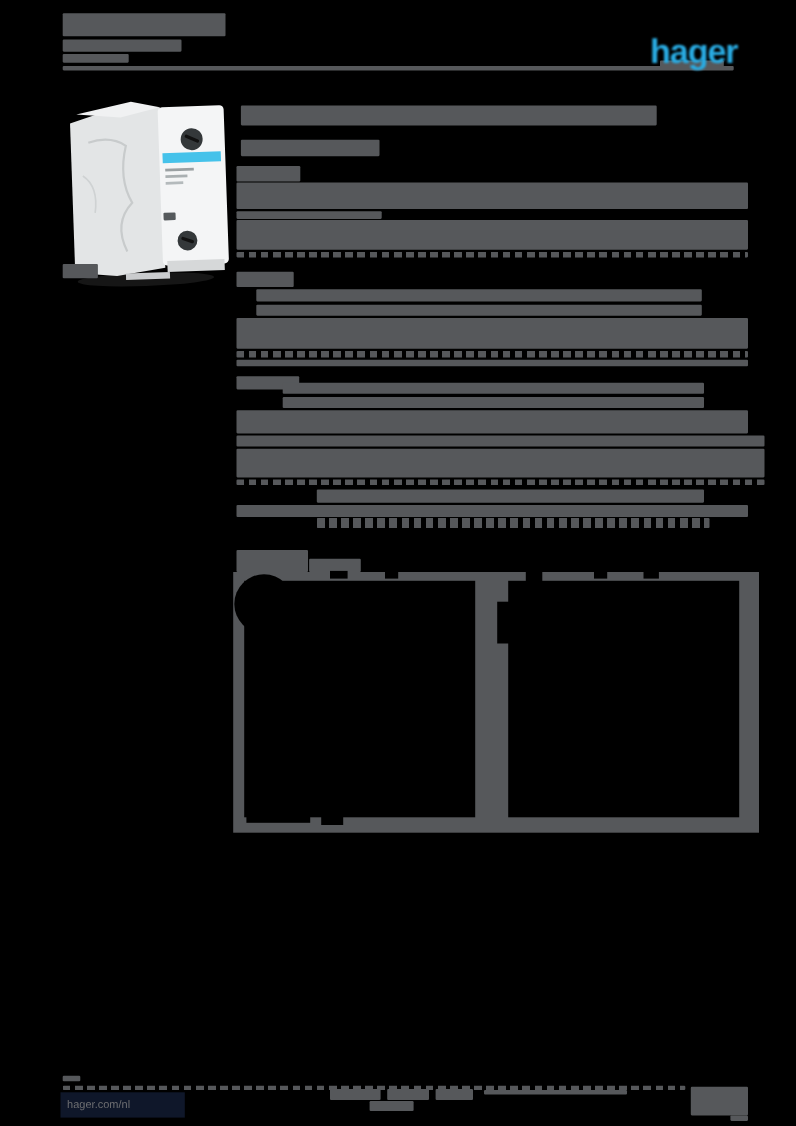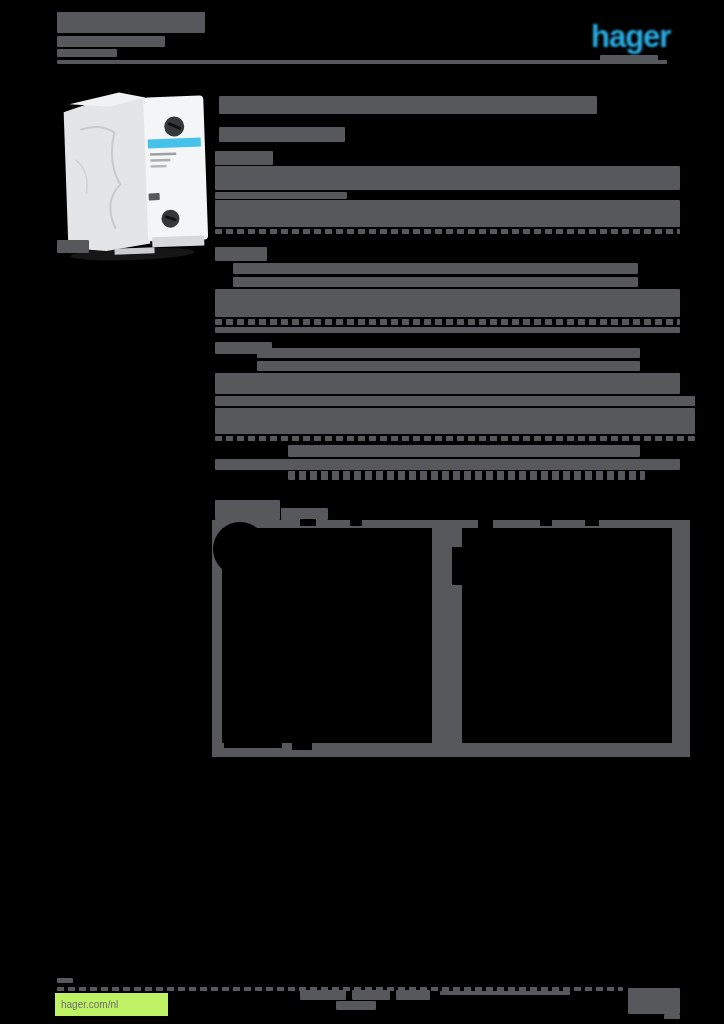--- a/index.html
+++ b/index.html
@@ -2,24 +2,24 @@
 <html><head>
 <meta charset="utf-8">
 <style>
   :root{ --bar:#56585b; }
   html,body{margin:0;padding:0;background:#000;}
   #page{position:relative;width:724px;height:1024px;background:#000;overflow:hidden;
         font-family:"Liberation Sans", sans-serif;}
   .layer{position:absolute;left:0;top:0;width:100%;height:100%;filter:blur(0.4px);}
   .bar{position:absolute;background:var(--bar);border-radius:1px;}
   .bar.dash{background:repeating-linear-gradient(90deg,var(--bar) 0 7px,transparent 7px 11px);}
-  #logo{position:absolute;left:591px;top:22px;width:90px;height:34px;
+  #logo{position:absolute;left:591px;top:32px;width:90px;height:34px;
         font-weight:bold;font-size:31px;letter-spacing:-1px;color:#29abe2;
         filter:blur(0.8px);line-height:30px;}
-  #footer-box{position:absolute;left:55px;top:993px;width:113px;height:23px;background:#bef264;}
+  #footer-box{position:absolute;left:55px;top:993px;width:113px;height:23px;background:#0f172a;}
   #footer-box span{display:block;font-size:10px;color:#6d6e71;padding-left:6px;line-height:23px;
         filter:blur(0.5px);}
   #diagram-region{position:absolute;background:var(--bar);}
   .panel{position:absolute;background:#000;}
   .mark{position:absolute;background:#000;}
   .mark.round{border-radius:50%;}
   #photo{position:absolute;left:52px;top:88px;}
 </style>
 </head>
 <body>

